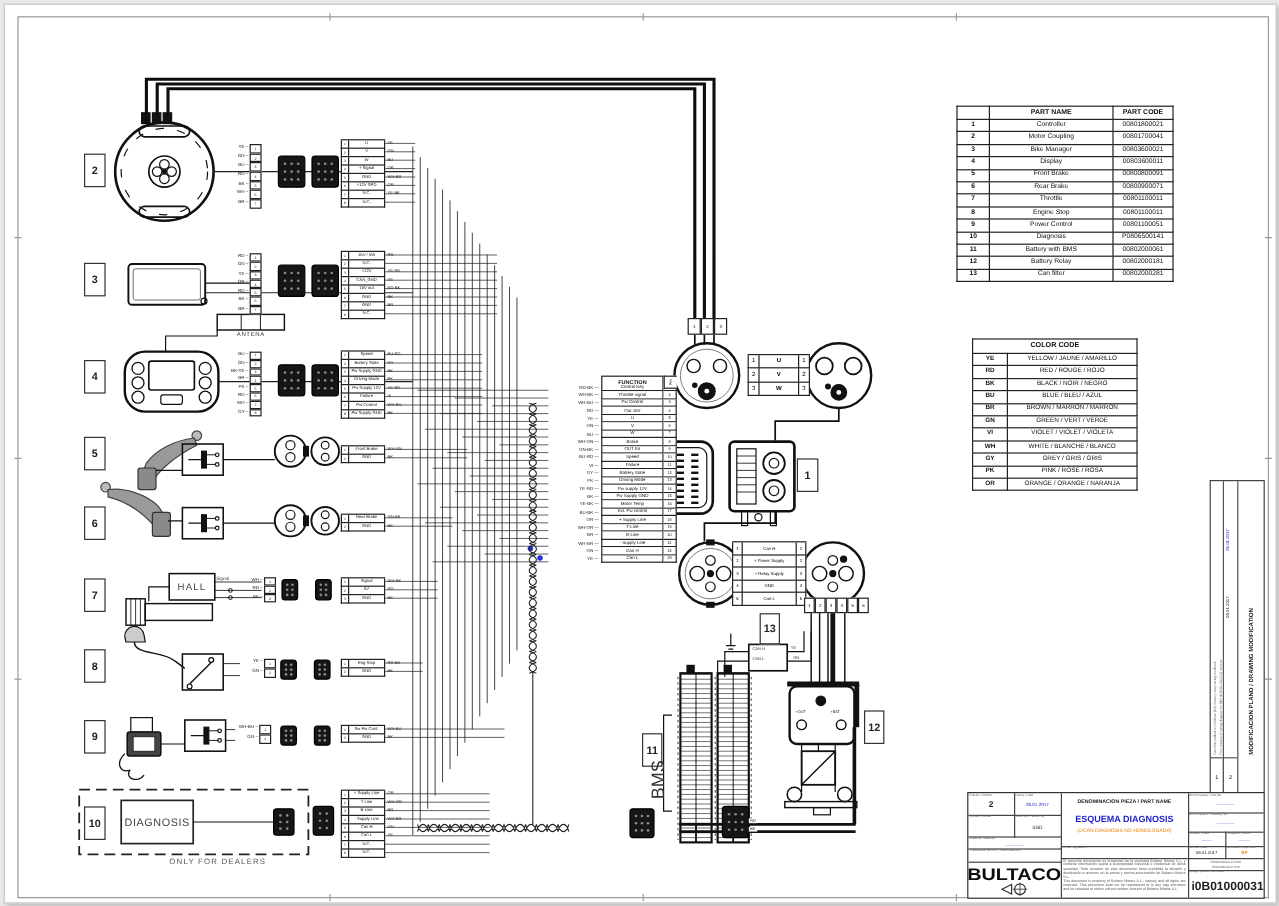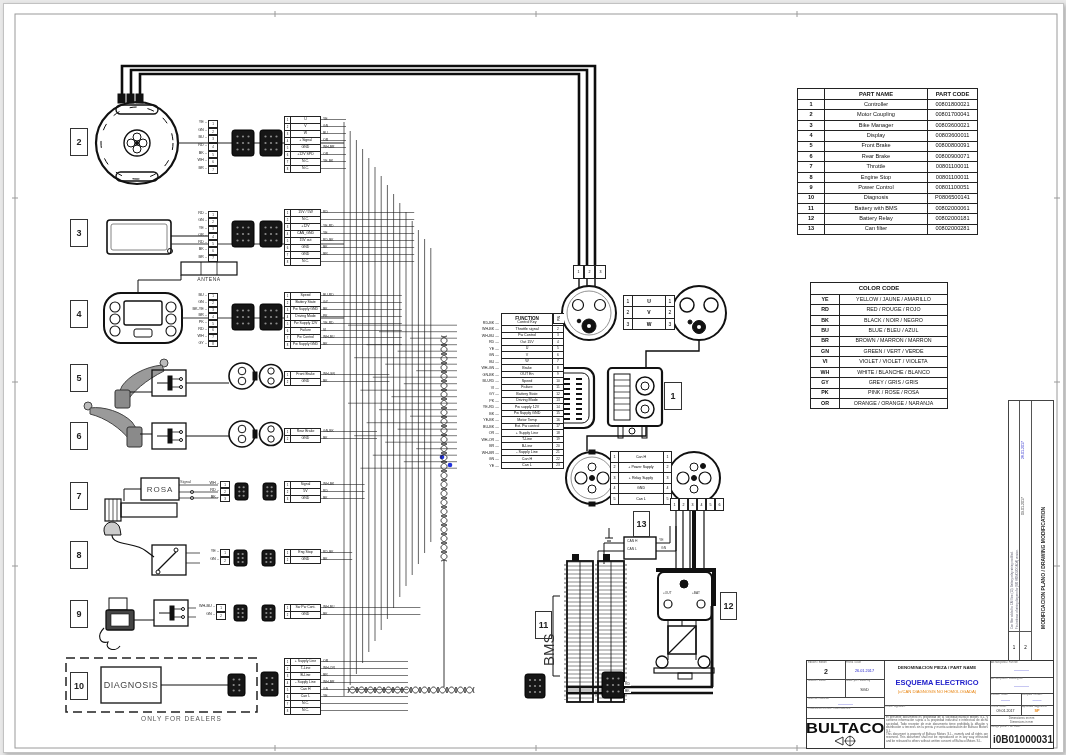--- a/index.html
+++ b/index.html
@@ -641,21 +641,21 @@
         <span>11</span>
       </div>
   <div class="numbox" style="left:716px;top:588px;width:15px;">
         <span>12</span>
       </div>
   <div class="numbox" style="left:629px;top:507px;width:15px;height:24px;">
         <span>13</span>
       </div>
 
   <div class="lbl" style="left:177px;top:272px;width:56px;text-align:center;font-size:5px;letter-spacing:0.5px;">ANTENA</div>
-  <div class="lbl" style="left:137px;top:474px;width:38px;height:22px;display:flex;align-items:center;justify-content:center;font-size:8px;letter-spacing:1px;color:#444;">ROSA</div>
+  <div class="lbl" style="left:137px;top:474px;width:38px;height:22px;display:flex;align-items:center;justify-content:center;font-size:8px;letter-spacing:1px;color:#444;">HALL</div>
   <div class="lbl" style="left:176px;top:475px;font-size:4px;color:#444;">Signal</div>
   <div class="lbl" style="left:97px;top:663px;width:60px;height:36px;display:flex;align-items:center;justify-content:center;font-size:9px;letter-spacing:0.5px;color:#444;">DIAGNOSIS</div>
   <div class="lbl" style="left:95px;top:711px;width:165px;text-align:center;font-size:6.5px;letter-spacing:1px;color:#555;">ONLY FOR DEALERS</div>
   <div class="lbl vtext" style="left:536px;top:600px;height:62px;font-size:15px;color:#333;">BMS</div>
   <div class="lbl" style="left:659px;top:587px;font-size:3.2px;">+OUT</div>
   <div class="lbl" style="left:688px;top:587px;font-size:3.2px;">+BAT</div>
   <div class="lbl" style="left:623px;top:535px;font-size:3.4px;">CAN H</div>
   <div class="lbl" style="left:623px;top:543px;font-size:3.4px;">CAN L</div>
   <div class="lbl" style="left:655px;top:534px;font-size:3.4px;">YE</div>
   <div class="lbl" style="left:657px;top:542px;font-size:3.4px;">GN</div>
@@ -1265,21 +1265,21 @@
       <div style="position:absolute;left:0;right:0;top:2px;text-align:center;"><span id="logo" style="display:inline-block;">BULTACO</span></div>
       <svg width="26" height="12" style="position:absolute;left:26px;top:17px;">
         <path d="M2,6 L10,2 V10 Z" fill="none" stroke="#333" stroke-width="1"></path>
         <circle cx="17" cy="6" r="4.5" fill="none" stroke="#333" stroke-width="1"></circle>
         <path d="M11,6 H23 M17,0.5 V11.5" stroke="#333" stroke-width="0.7"></path>
       </svg>
     </div>
 
     <div class="cell" style="left:77px;top:0;width:106px;height:44px;">
       <div style="position:absolute;left:0;right:0;top:4px;text-align:center;font-size:4.4px;font-weight:bold;color:#222;">DENOMINACION PIEZA / PART NAME</div>
-      <div class="bluetxt" style="position:absolute;left:0;right:0;top:17px;text-align:center;font-size:7.5px;font-weight:bold;">ESQUEMA ELECTRICO</div>
+      <div class="bluetxt" style="position:absolute;left:0;right:0;top:17px;text-align:center;font-size:7.5px;font-weight:bold;">ESQUEMA DIAGNOSIS</div>
       <div class="orangetxt" style="position:absolute;left:0;right:0;top:28px;text-align:center;font-size:4.2px;font-weight:normal;">(c/CAN DIAGNOSIS NO HOMOLOGADA)</div>
     </div>
     <div class="cell" style="left:77px;top:44px;width:106px;height:10px;">
       <span class="k">Firma / Signature:</span>
     </div>
     <div class="cell" style="left:77px;top:54px;width:106px;height:33px;border-bottom:none;">
       <div class="legal" style="position:absolute;left:2px;right:2px;top:1px;">El presente documento es propiedad de la sociedad Bultaco Motors S.L. y contiene información sujeta a la propiedad industrial e intelectual de dicha sociedad. Todo receptor de este documento tiene prohibida la difusión y distribución a terceros sin la previa y escrita autorización de Bultaco Motors S.L.</div>
       <div class="legal" style="position:absolute;left:2px;right:2px;top:18px;">This document is property of Bultaco Motors S.L., namely and all rights are reserved. This document shall not be reproduced or in any way entrusted and be released to others without written consent of Bultaco Motors S.L.</div>
     </div>
 

